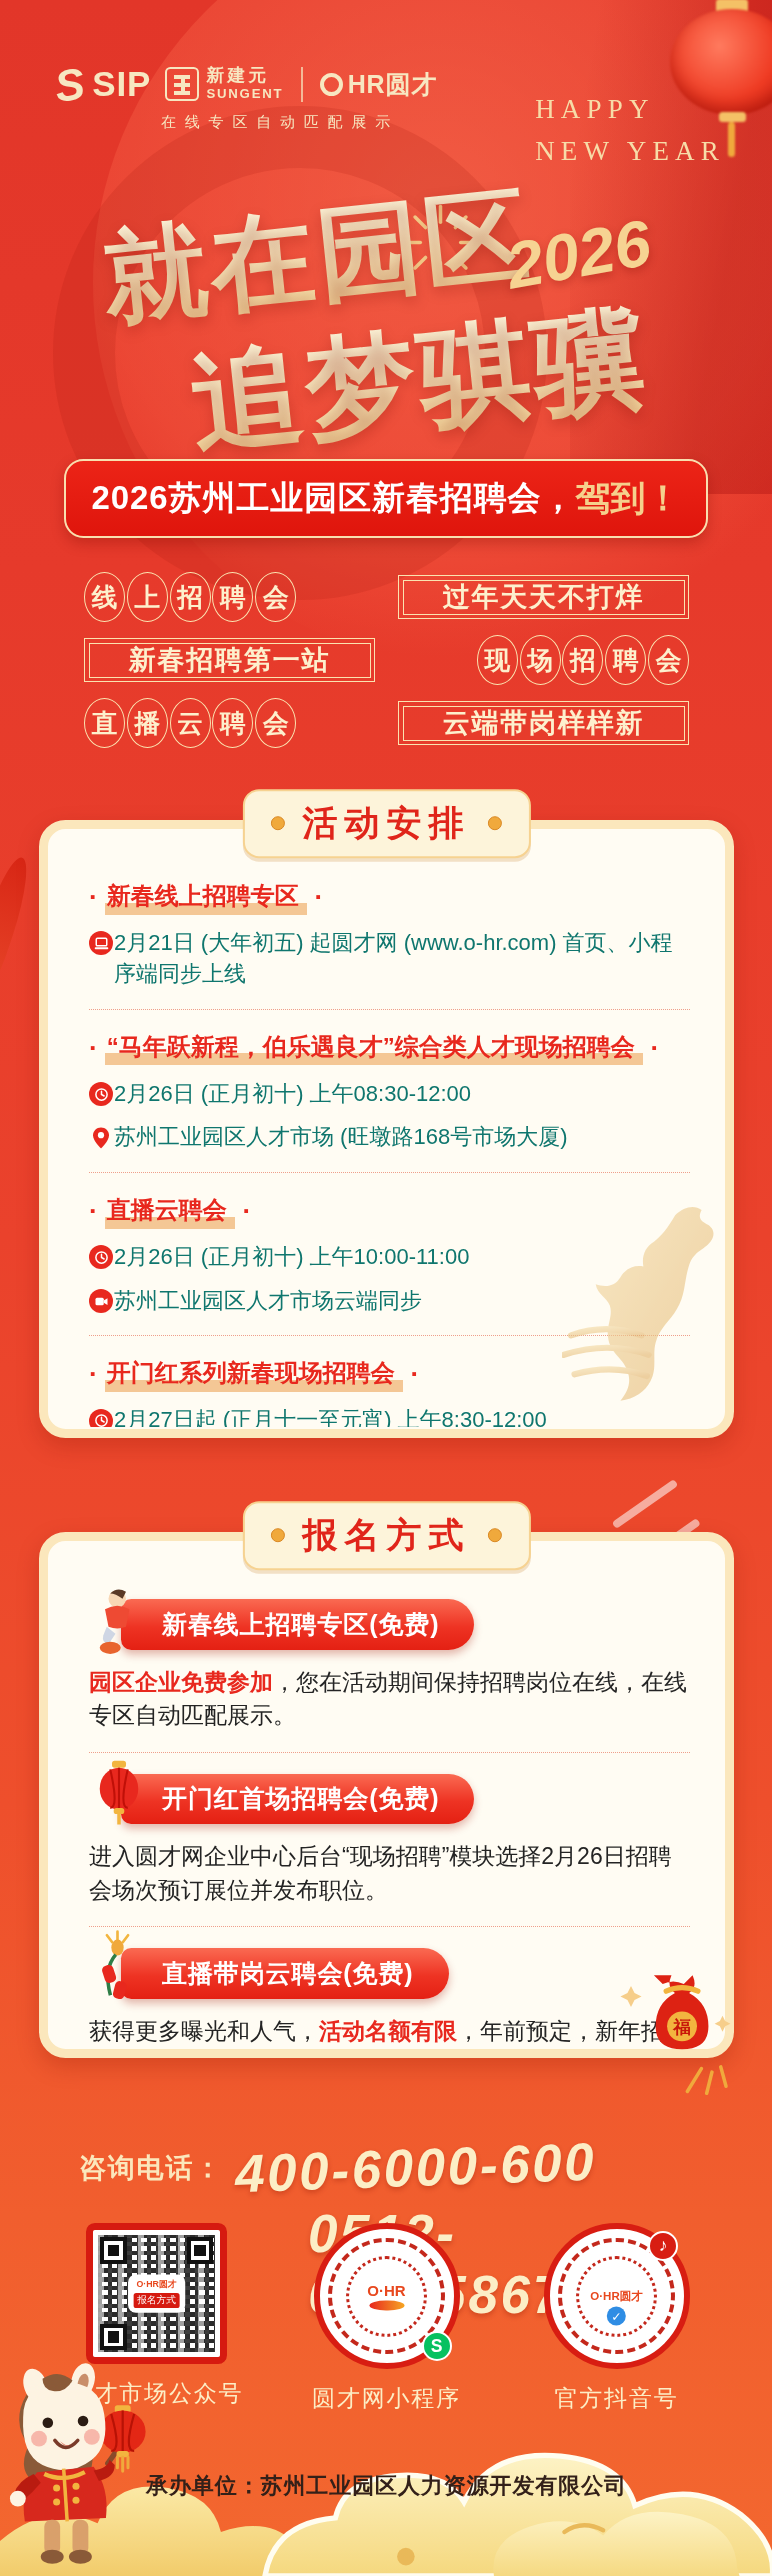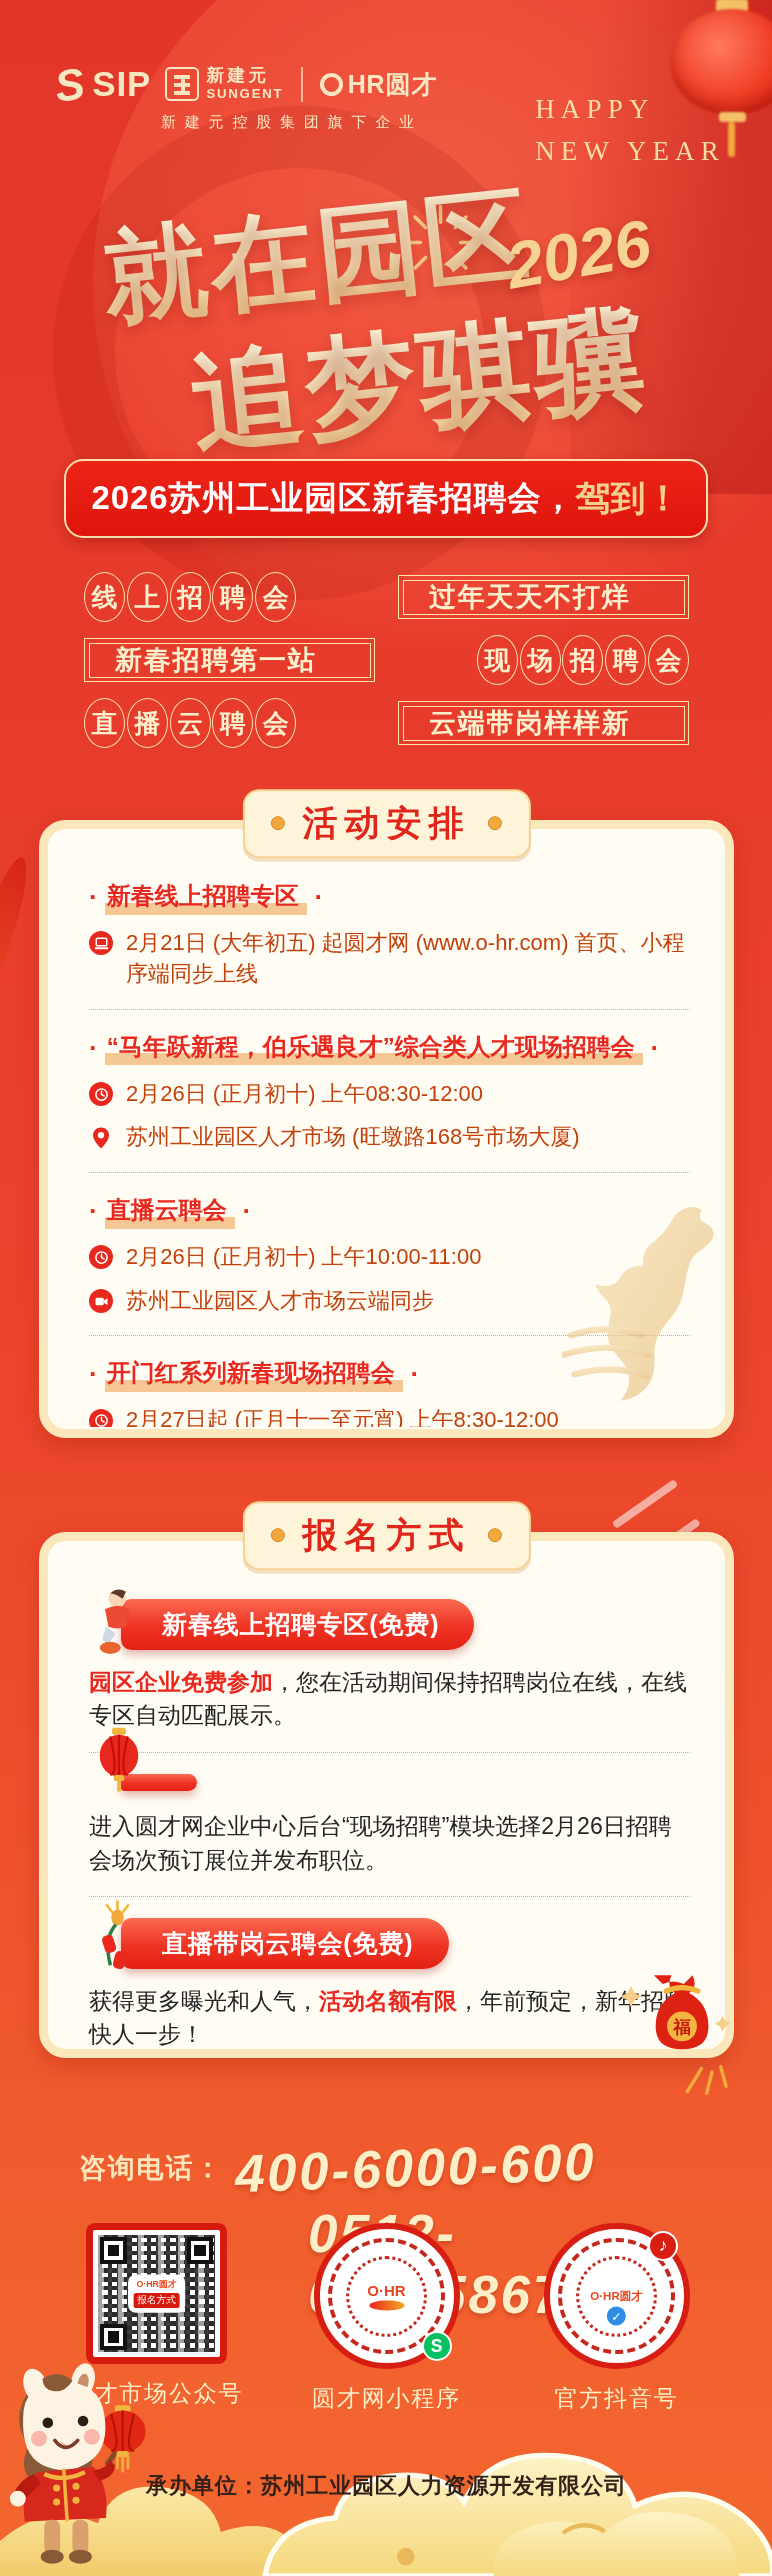--- a/index.html
+++ b/index.html
@@ -62,40 +62,40 @@
     box-shadow:0 5.3px 12.4px rgba(130,10,0,.30); display:flex; align-items:center; justify-content:center;text-align:center;}
   .banner .w{ color:#fff; font-size:33px; font-weight:900; letter-spacing:0.9px;}
   .banner .g{ color:#f5d08c; font-size:35px; font-weight:900;}
   
   .tags{ position:absolute; left:84px; top:572px; width:605px; display:flex; flex-direction:column; gap:13.2px;}
   .tag-row{ display:flex; justify-content:space-between; align-items:center;}
   .ovals{ display:flex; gap:1.8px;}
   .ovals .oval{ width:41px; height:50px; border:1.8px solid #fbe3b0; border-radius:50%;
     display:flex; align-items:center; justify-content:center; color:#fdf0cd; font-size:25.6px;
     font-family:"Liberation Serif", serif; font-weight:bold;}
-  .frame{ position:relative; border:1.8px solid #fbe3b0; padding:3px 30px; min-width:291px; 
+  .frame{ position:relative; border:1.8px solid #fbe3b0; padding:3px 30px; min-width:291px; text-align:center;
     color:#fdf0cd; font-size:27px; font-family:"Liberation Serif", serif; font-weight:bold; letter-spacing:1.8px;}
   .frame:before{ content:""; position:absolute; inset:3.5px; border:0.9px solid #fbe3b0;}
   
   .card{ position:absolute; left:39px; width:695px; background:#fffcf3; border:9.7px solid #fbe7bc; border-radius:26.5px;
     box-shadow:0 8.8px 21px rgba(140,20,0,.25);}
   .card-inner{ position:relative; border-radius:17.6px; overflow:hidden; }
   .badge{ position:absolute; left:50%; transform:translate(-50%,-58%); top:0; background:#fdf4da;
     border:2.6px solid #f6d291; border-radius:16px; padding:8.8px 26.5px; display:flex; align-items:center; gap:17.6px;
     box-shadow:0 3.5px 0 rgba(205,140,60,.25); white-space:nowrap; z-index:5;}
   .badge .txt{ color:#e0251a; font-size:35px; font-weight:900; letter-spacing:7px; font-family:"Liberation Serif", serif;}
   .badge .dot{ width:14px; height:14px; border-radius:50%; background:#f0a93c; border:1.8px solid #d98723;}
   .card1{ top:820px; height:618px;}
   .card2{ top:1532px; height:526px;}
   .card1 .card-inner{ padding:51px 35px 0 41px; height:598px;}
   .card2 .card-inner{ padding:58px 35px 0 41px; height:506px;}
   .sec-title{ color:#e8281e; font-size:24px; font-weight:900; display:flex; align-items:center; gap:7px; white-space:nowrap;}
   .sec-title .t{ background:linear-gradient(0deg, #f4c795 0 34%, transparent 34%); padding:0 8.8px 2.6px 1.8px;}
   .sec-title .b{ font-size:26.5px; }
-  .entry{ display:flex; gap:13px; margin-top:12.4px; font-size:22px; color:#c2410c; line-height:1.42; align-items:flex-start;}
+  .entry{ display:flex; gap:1px; margin-top:12.4px; font-size:22px; color:#0f766e; line-height:1.42; align-items:flex-start;}
   .entry .ic{ flex:0 0 24px; margin-top:4.4px;}
   .divider{ border-top:1.8px dotted #ef9f8b; margin:19.4px 0 21px 0;}
   .horse-mark{ position:absolute; right:-5.3px; bottom:21px; opacity:.6;}
   
   .pill{ position:relative; display:inline-flex; align-items:center; margin-left:32px;
     background:linear-gradient(180deg,#fa6a52 0%,#ee3323 55%,#e42013 100%);
     border-radius:14px 35px 35px 14px; padding:8.8px 35px 8.8px 41px; box-shadow:0 4.4px 8.8px rgba(160,20,0,.3);}
   .pill .ptxt{ color:#fff; font-size:25px; font-weight:900; letter-spacing:0.9px;}
   .pill .illus{ position:absolute; left:-30px; bottom:-7px;}
   .body-text{ margin-top:16px; font-size:23px; color:#242424; line-height:1.45;}
@@ -190,21 +190,21 @@
             <span class="cn">新建元</span>
             <span class="en">SUNGENT</span>
           </div>
         </div>
         <div class="logo-div"></div>
         <div class="ohr">
           <span class="o"></span>
           <span>HR圆才</span>
         </div>
       </div>
-      <div class="tagline">新建元控股集团旗下企业</div>
+      <div class="tagline">在线专区自动匹配展示</div>
     </div>
     <div class="hny">
       <div>HAPPY</div>
       <div>NEW YEAR</div>
     </div>
   </div>
 
   <div class="hero">
     <div class="l1">就在园区</div>
     <div class="l2">追梦骐骥</div>
@@ -395,20 +395,21 @@
 
       
       <div class="pill">
         <svg class="illus" width="56" height="76" viewBox="0 0 64 86">
           <rect x="24" y="6" width="16" height="8" rx="3" fill="#f2b53f"></rect>
           <ellipse cx="32" cy="38" rx="22" ry="24" fill="#e8281e"></ellipse>
           <path d="M22 16 q10 44 0 44 M32 14 v48 M42 16 q-10 44 0 44" stroke="#c01008" stroke-width="2.4" fill="none"></path>
           <rect x="26" y="60" width="12" height="7" rx="3" fill="#f2b53f"></rect>
           <path d="M32 67 v12" stroke="#f2b53f" stroke-width="4"></path>
         </svg>
+        <span class="ptxt">开门红首场招聘会(免费)</span>
       </div>
       <div class="body-text">进入圆才网企业中心后台“现场招聘”模块选择2月26日招聘会场次预订展位并发布职位。</div>
       <div class="divider"></div>
 
       
       <div class="pill">
         <svg class="illus" width="53" height="78" viewBox="0 0 60 88">
           <g stroke="#f2b53f" stroke-width="3" stroke-linecap="round">
             <line x1="30" y1="4" x2="30" y2="14"></line>
               <line x1="18" y1="8" x2="24" y2="16"></line>

